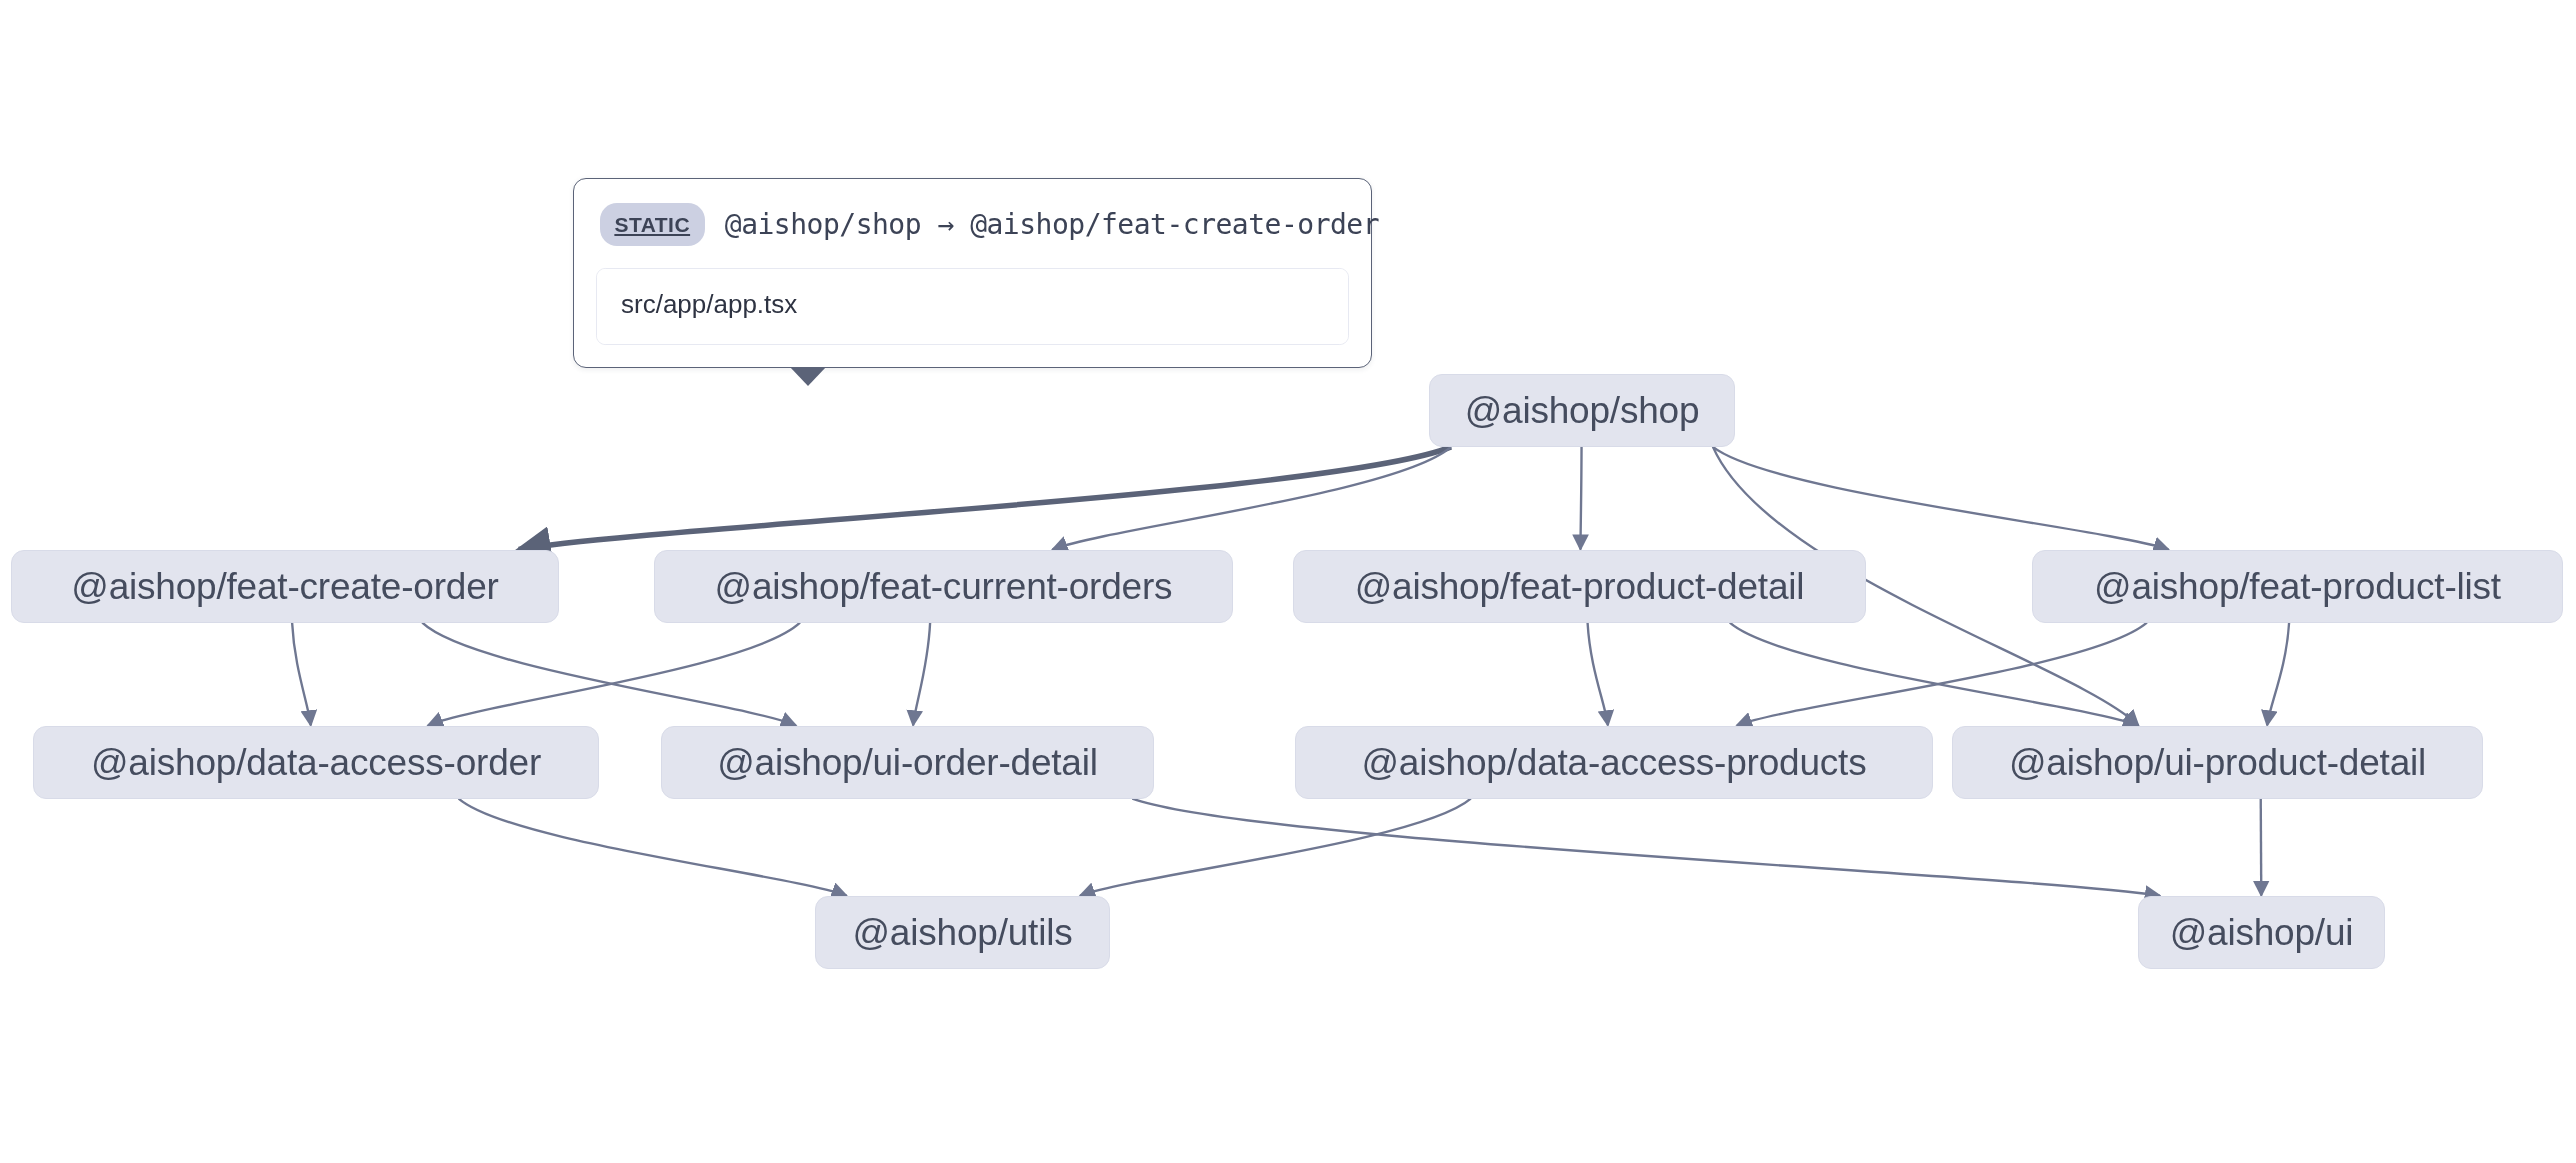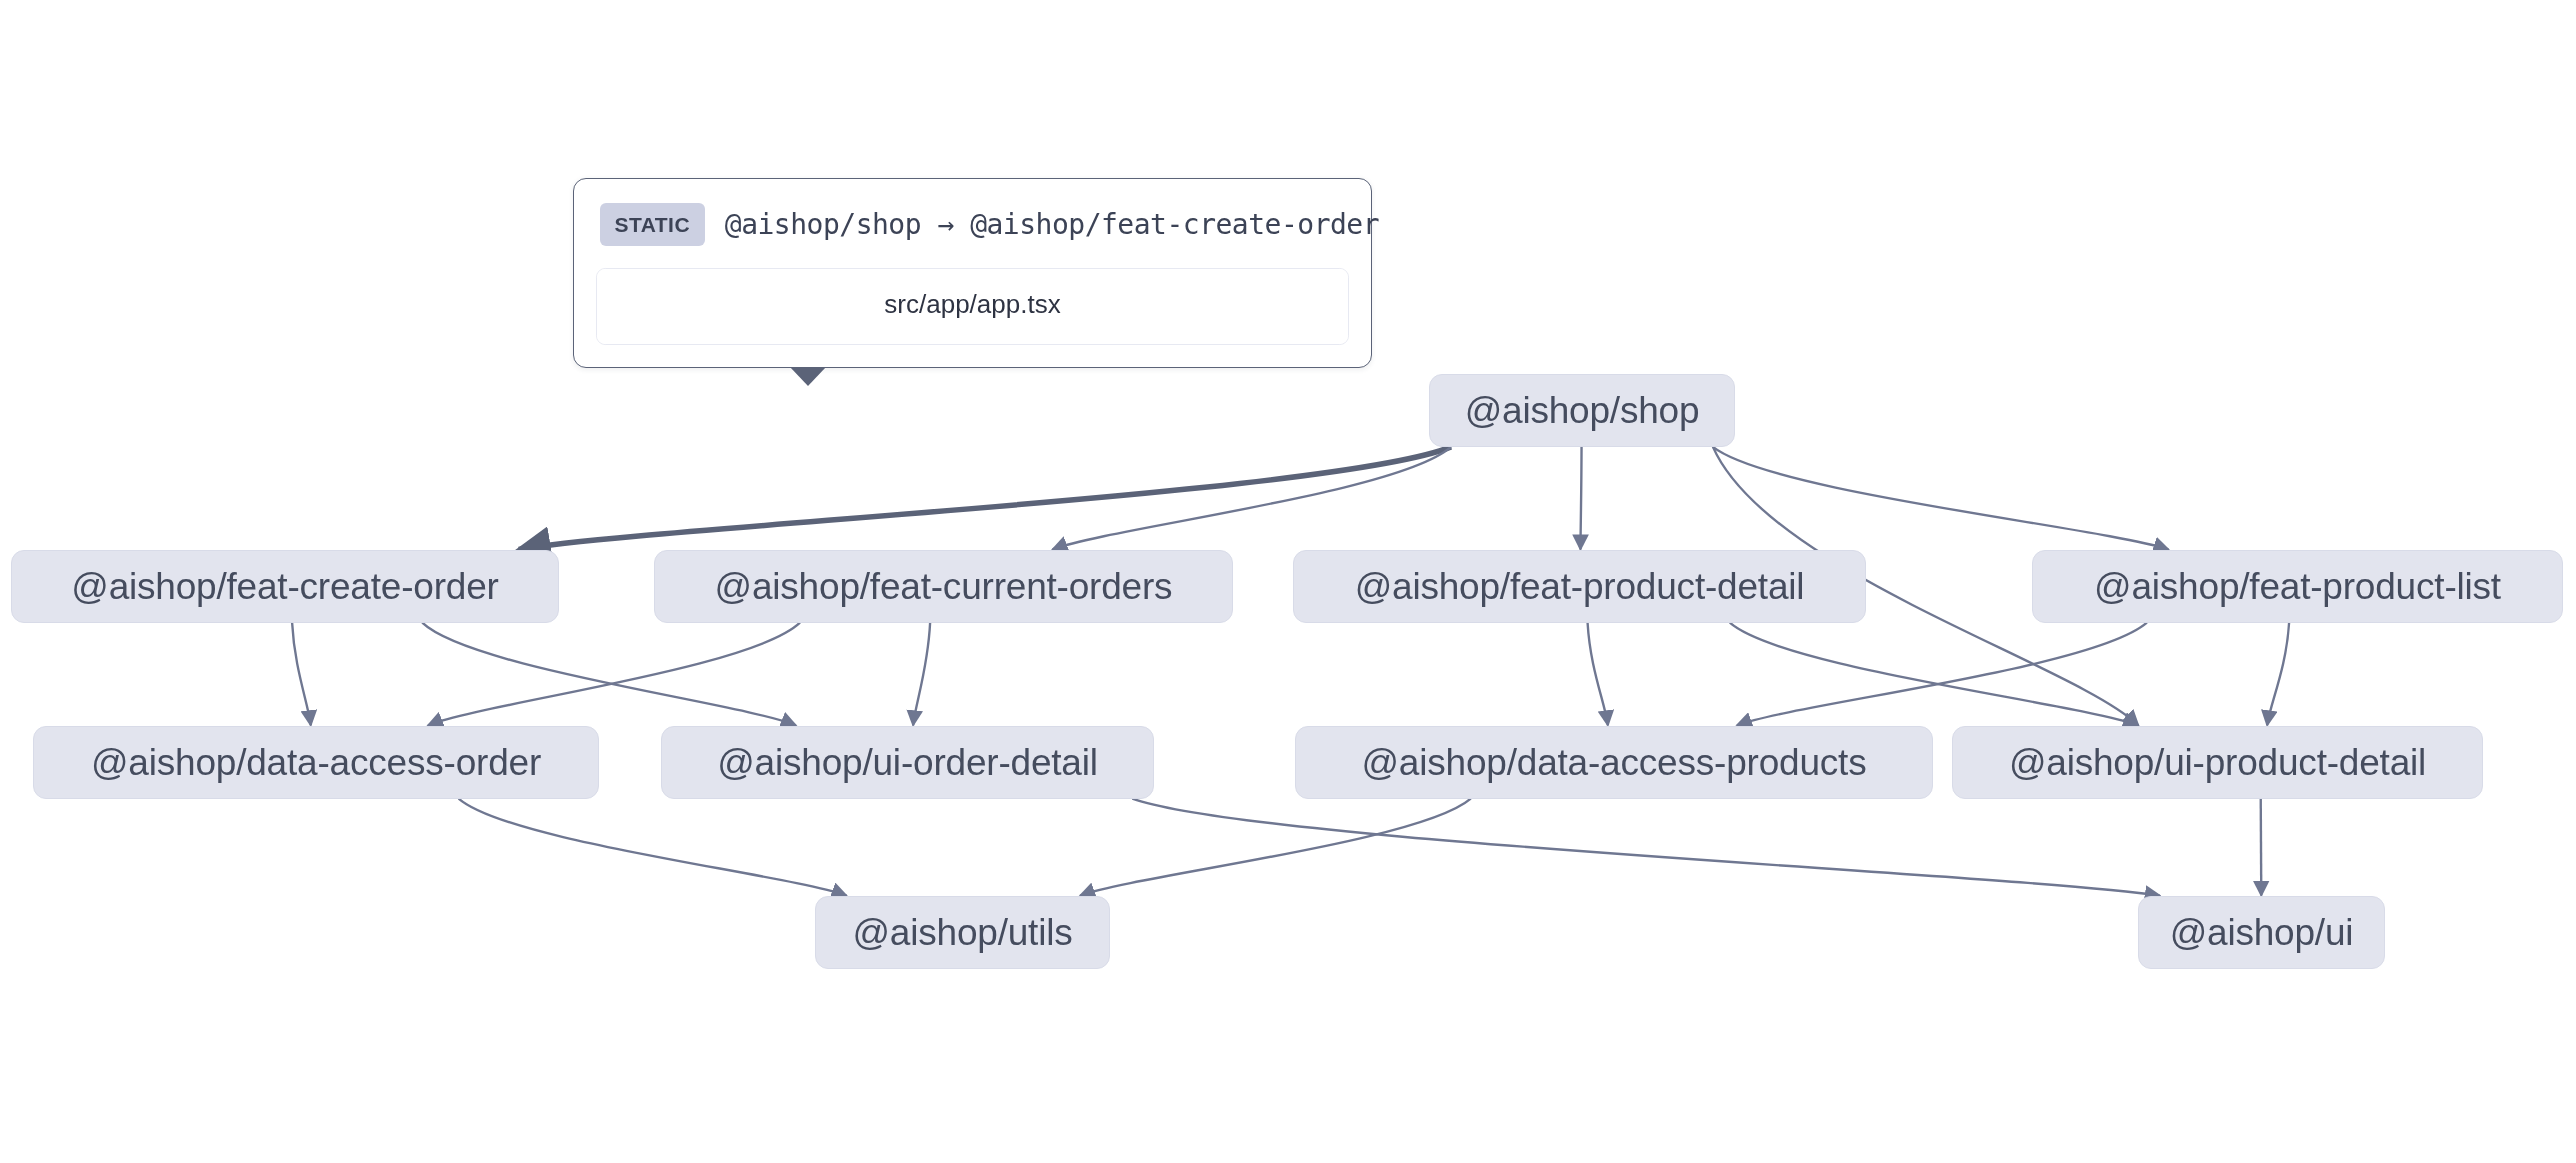--- a/index.html
+++ b/index.html
@@ -72,26 +72,27 @@
   }
   .tip-header {
     display: flex;
     align-items: center;
     gap: 20px;
     padding: 3.7px 3.7px 9.2px 3.7px;
   }
   .tip-badge {
     background: #ccd0e2;
     color: #3c4356;
-    border-radius: 6px;
+    border-radius: 17px;
     font-size: 21px;
     font-weight: bold;
     letter-spacing: 0.5px;
     padding: 11px 14.7px;
     line-height: 1;
+    text-decoration: underline;
   }
   .tip-title {
     font-family: "DejaVu Sans Mono", monospace;
     font-size: 28px;
     color: #3c4356;
     letter-spacing: -0.5px;
     white-space: nowrap;
   }
   .tip-panel {
     margin-top: 13px;
@@ -106,21 +107,20 @@
     color: #6e758c;
     font-size: 21px;
     letter-spacing: 1.3px;
     padding: 18.3px 24px 16.5px 24px;
   }
   .tip-file-row {
     color: #2e3342;
     font-size: 26px;
     padding: 20px 24px 24px 24px;
     background: #ffffff;
-    text-align: center;
   }
 </style>
 </head>
 <body>
 
 <div id="graph-root">
 
   <svg id="edge-layer" viewBox="0 0 2812 1270" width="2576" height="1163" xmlns="http://www.w3.org/2000/svg">
     <defs>
       <marker id="arrow" viewBox="0 0 10 10" refX="9" refY="5" markerWidth="7" markerHeight="7" orient="auto-start-reverse">

